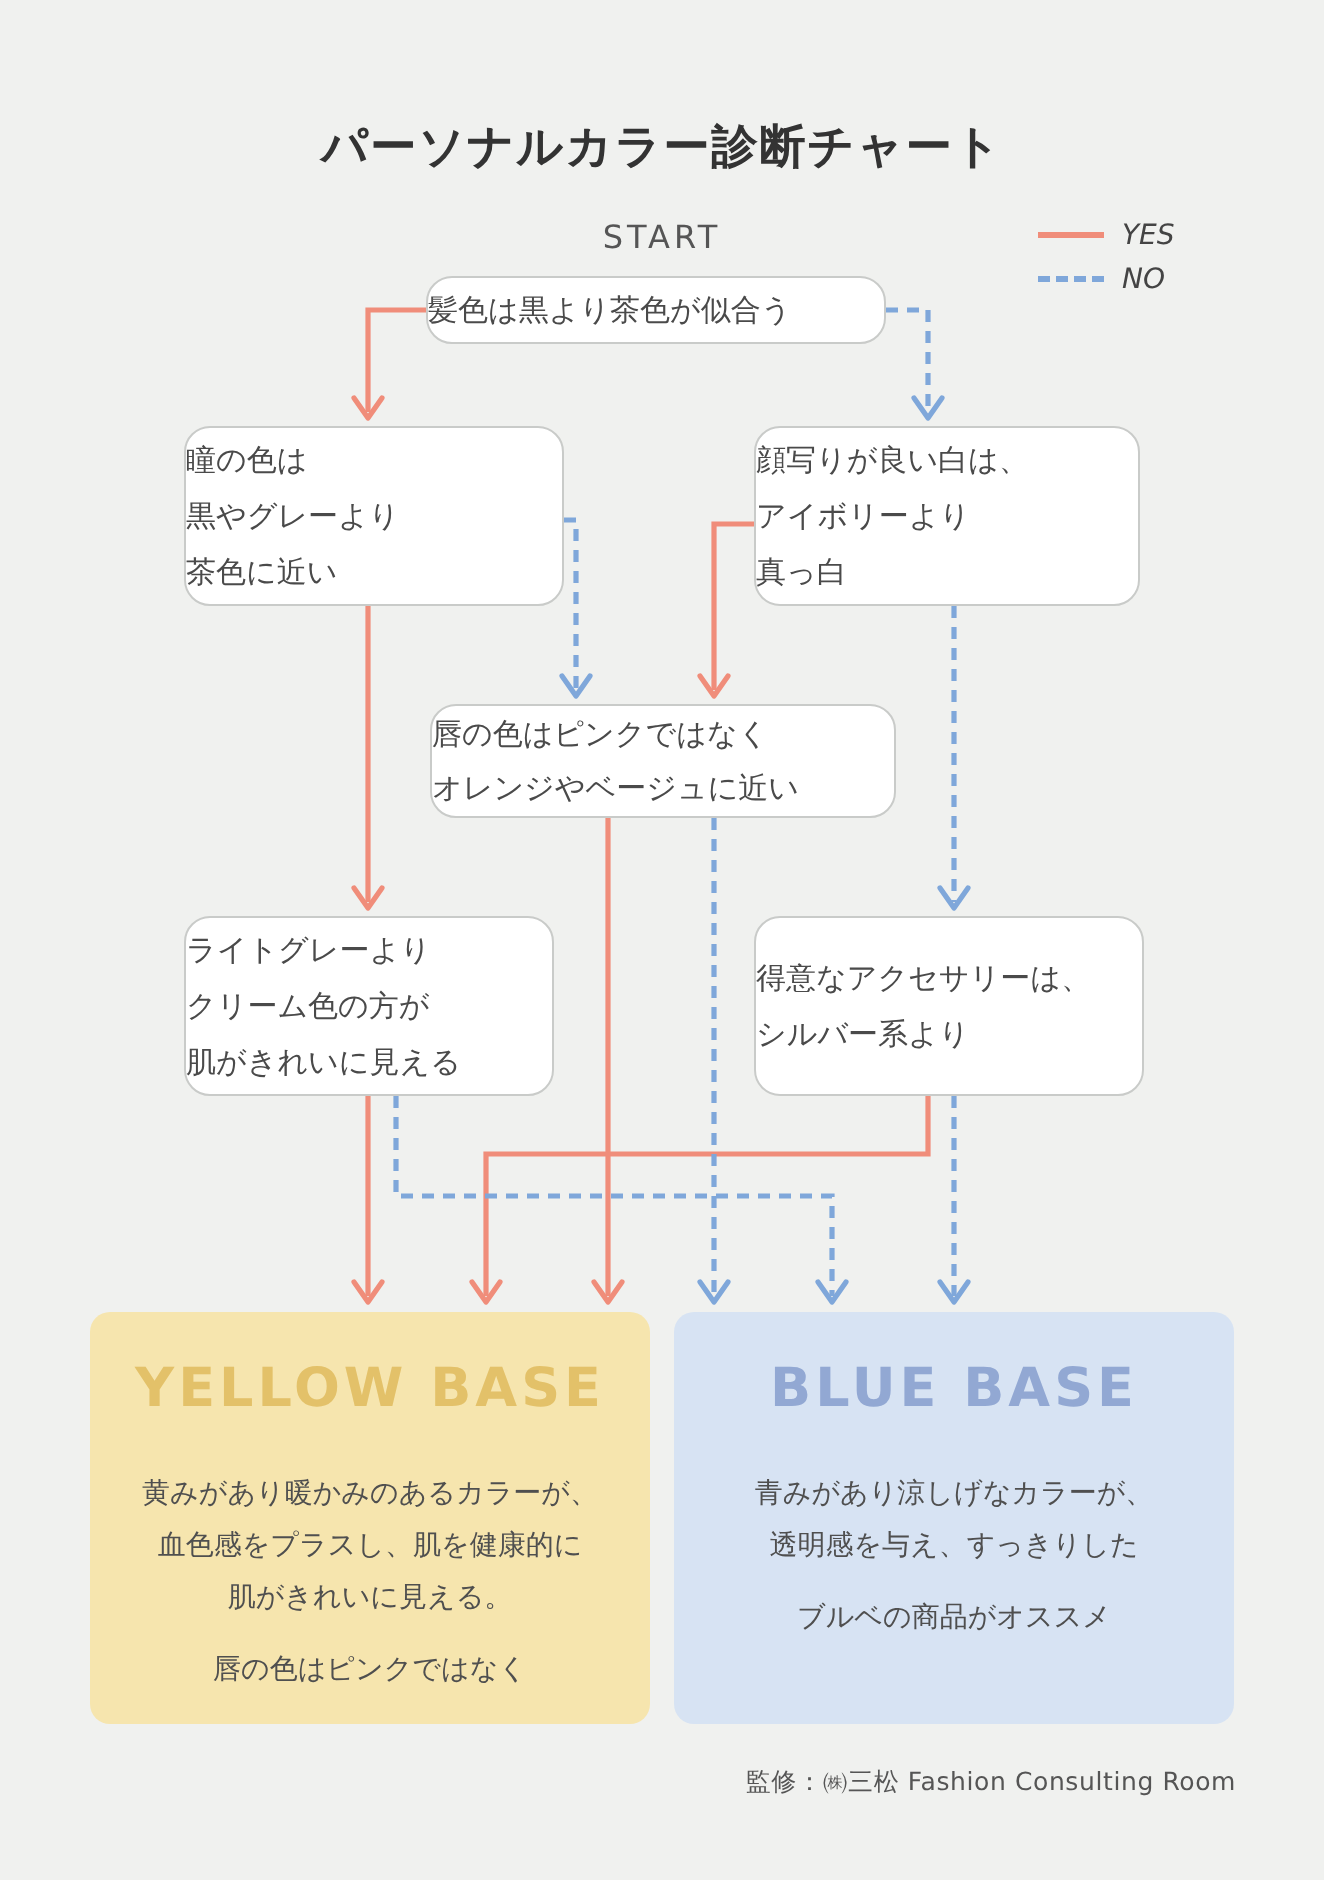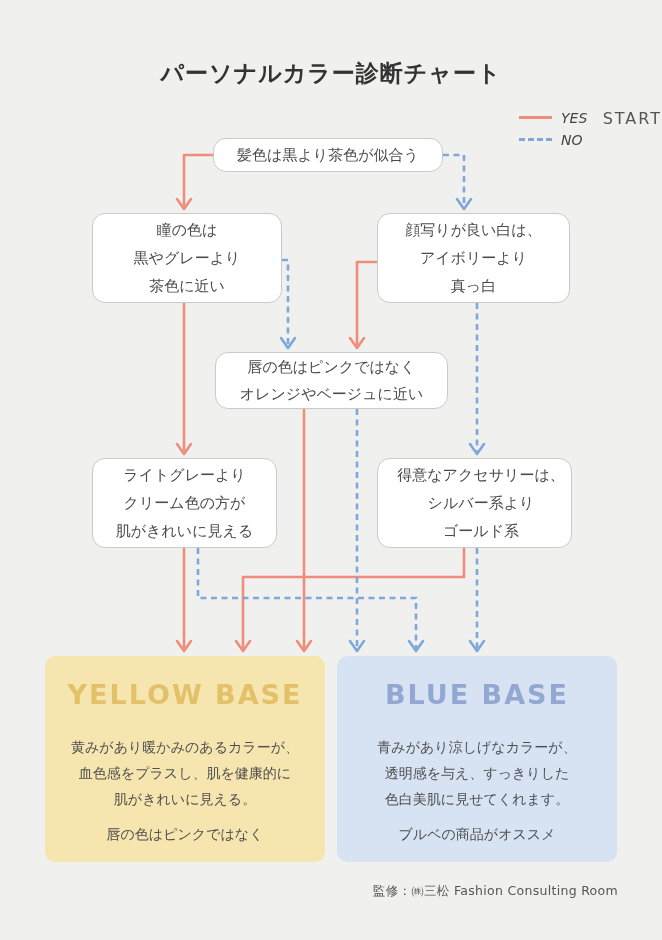--- a/index.html
+++ b/index.html
@@ -11,46 +11,46 @@
     position:relative;
     overflow:hidden;
   }
   .canvas{position:absolute;inset:0;width:662px;height:940px;}
   .page-title{
     position:absolute;top:58px;left:0;width:662px;
     text-align:center;font-size:23px;font-weight:bold;color:#333333;
     letter-spacing:1px;margin:0;
   }
   .start-label{
-    position:absolute;top:109px;left:0;width:662px;text-align:right;
+    position:absolute;top:109px;left:0;width:662px;text-align:center;
     font-size:16px;color:#555555;letter-spacing:2px;
   }
   .legend{position:absolute;left:519px;top:110px;}
   .legend-row{display:flex;align-items:center;height:15px;margin-bottom:7px;}
   .legend-line{display:inline-block;width:33px;height:0;margin-right:9px;}
   .legend-line.yes{border-top:3px solid #F08D7A;}
   .legend-line.no{border-top:3px dashed #7FA7DA;}
   .legend-label{font-size:14px;color:#444444;font-style:italic;}
   .connectors{position:absolute;top:0;left:0;pointer-events:none;}
   .qbox{
     position:absolute;background:#FFFFFF;
     border:1px solid #C9CBC9;border-radius:13px;
     display:flex;flex-direction:column;justify-content:center;
-    text-align:center;font-size:15px;color:#4A4A4A;
+    font-size:15px;color:#4A4A4A;
     box-sizing:border-box;
   }
   .qbox .line{display:block;line-height:28px;}
   .qbox.single .line{line-height:32px;}
   .box-start{left:213px;top:138px;width:230px;height:34px;}
   .box-eyes{left:92px;top:213px;width:190px;height:90px;}
   .box-white{left:377px;top:213px;width:193px;height:90px;}
   .box-lips{left:215px;top:352px;width:233px;height:57px;}
   .box-lips .line{line-height:27px;}
   .box-gray{left:92px;top:458px;width:185px;height:90px;}
-  .box-acc{left:377px;top:458px;width:195px;height:90px;padding-left:13px;}
+  .box-acc{left:377px;top:458px;width:195px;height:90px;}
   .result{
     position:absolute;top:656px;width:280px;height:206px;
     border-radius:10px;text-align:center;box-sizing:border-box;
     padding-top:24px;
   }
   .result.yellow{left:45px;background:#F6E5AE;}
   .result.blue{left:337px;background:#D7E3F3;}
   .result-title{
     font-size:27px;font-weight:bold;letter-spacing:2px;line-height:30px;
   }
@@ -142,38 +142,36 @@
 
   <div class="qbox box-gray">
     <span class="line">ライトグレーより</span>
     <span class="line">クリーム色の方が</span>
     <span class="line">肌がきれいに見える</span>
   </div>
 
   <div class="qbox box-acc">
     <span class="line">得意なアクセサリーは、</span>
     <span class="line">シルバー系より</span>
-    <span class="line">ゴールド系</span>
   </div>
 
   <div class="result yellow">
     <div class="result-title">YELLOW BASE</div>
     <div class="result-body">
       <span class="line">黄みがあり暖かみのあるカラーが、</span>
       <span class="line">血色感をプラスし、肌を健康的に</span>
       <span class="line">肌がきれいに見える。</span>
     </div>
     <div class="result-recommend">唇の色はピンクではなく</div>
   </div>
 
   <div class="result blue">
     <div class="result-title">BLUE BASE</div>
     <div class="result-body">
       <span class="line">青みがあり涼しげなカラーが、</span>
       <span class="line">透明感を与え、すっきりした</span>
-      <span class="line">色白美肌に見せてくれます。</span>
     </div>
     <div class="result-recommend">ブルベの商品がオススメ</div>
   </div>
 
   <div class="footer">監修：㈱三松  Fashion Consulting Room</div>
 
 </div>
 
 </body></html>

